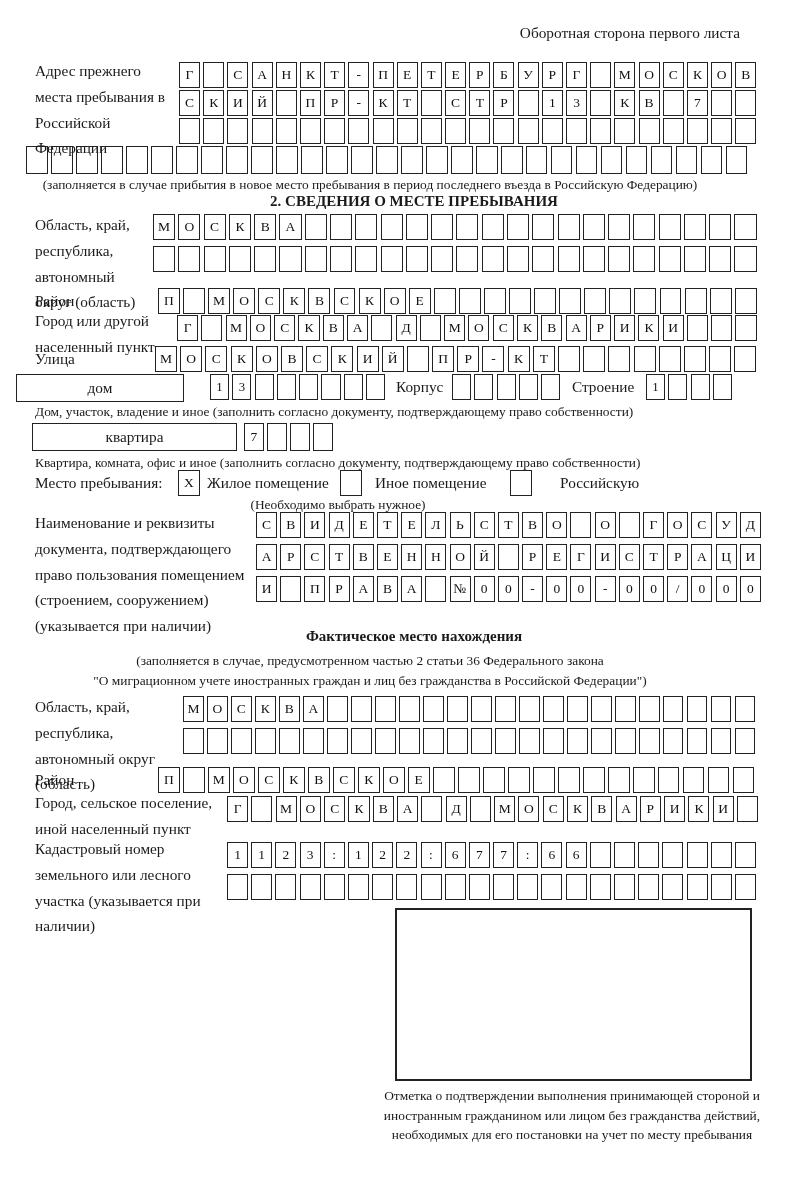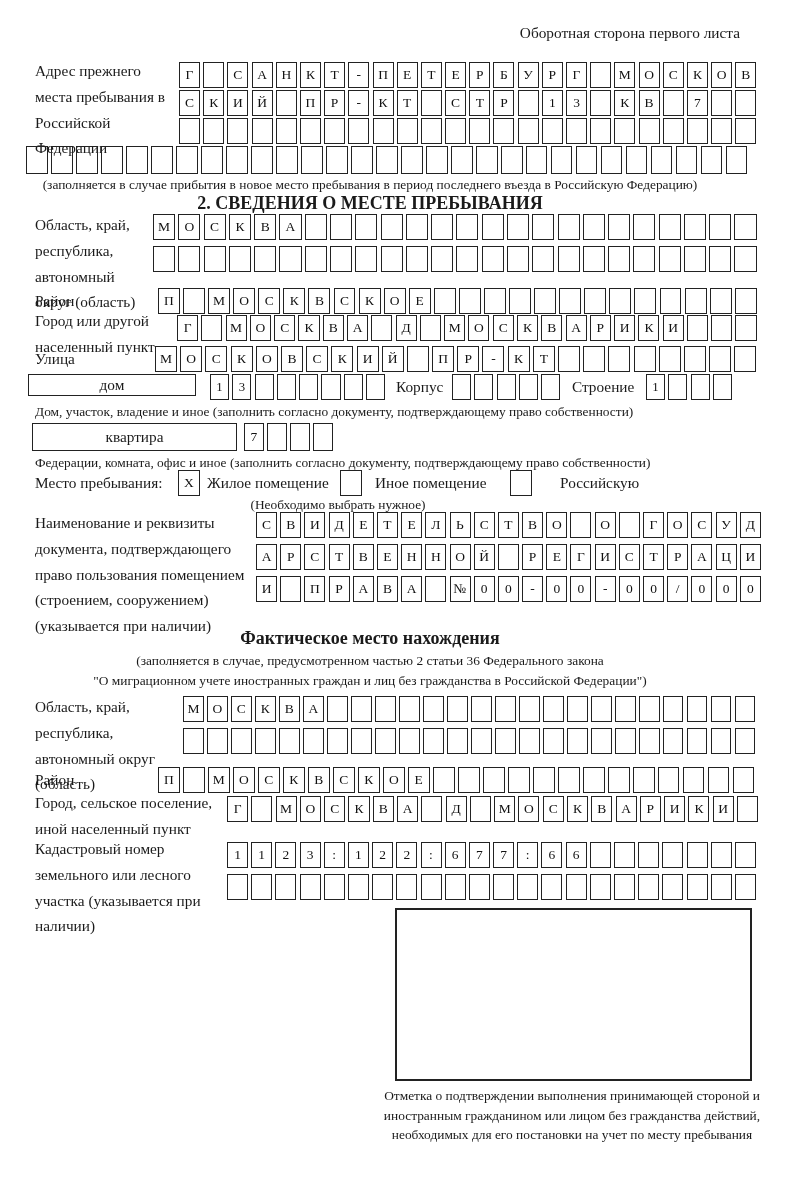--- a/index.html
+++ b/index.html
@@ -6,21 +6,21 @@
   .page {
     position:relative; width:800px; height:1180px; background:#fff;
     color:#1a1a1a; font-family:"Liberation Serif","DejaVu Serif",serif;
     overflow:hidden;
   }
   .abs { position:absolute; }
   .lbl { font-size:15.3px; line-height:25.8px; }
   .lbl-1l { font-size:15.3px; }
   .cap { font-size:13.4px; }
   .center { left:0; width:740px; text-align:center; }
-  .title { font-size:18px; font-weight:bold; }
+  .title { font-size:15px; font-weight:bold;padding-left:44px; }
   .note-r { top:24px; right:60px; font-size:15.3px; }
 
   .boxes { display:flex; align-items:flex-start; }
   .cell {
     flex:0 0 auto; box-sizing:border-box;
     width:calc(var(--p,25px) - 3.2px); height:var(--ch,26px);
     margin-right:3.2px; border:1.6px solid #222;
     display:flex; align-items:center; justify-content:center;
     font-size:var(--cf,13.5px); font-family:inherit; color:#111;
   }
@@ -297,21 +297,21 @@
       <span class="cell"></span>
       <span class="cell"></span>
       <span class="cell"></span>
       <span class="cell"></span>
       <span class="cell"></span>
       <span class="cell"></span>
       <span class="cell"></span>
       <span class="cell"></span>
     </div>
 
-  <div class="abs widebox" style="left:28px; top:374px; width:168px; height:22px">дом</div>
+  <div class="abs widebox" style="left:16px; top:374px; width:168px; height:28px">дом</div>
   <div class="abs boxes row-dom" style="left:210px; top:374px">
       <span class="cell">1</span>
       <span class="cell">3</span>
       <span class="cell"></span>
       <span class="cell"></span>
       <span class="cell"></span>
       <span class="cell"></span>
       <span class="cell"></span>
       <span class="cell"></span>
     </div>
@@ -332,21 +332,21 @@
     </div>
   <div class="abs widebox" style="left:32px; top:423px; width:205px; height:28px">квартира</div>
 
   <div class="abs cap" style="left:35px; top:404px">Дом, участок, владение и иное (заполнить согласно документу, подтверждающему право собственности)</div>
   <div class="abs boxes row-kv" style="left:244px; top:423px">
       <span class="cell">7</span>
       <span class="cell"></span>
       <span class="cell"></span>
       <span class="cell"></span>
     </div>
-  <div class="abs cap" style="left:35px; top:455px">Федерации, комната, офис и иное (заполнить согласно документу, подтверждающему право собственности)</div>
+  <div class="abs cap" style="left:35px; top:455px">Квартира, комната, офис и иное (заполнить согласно документу, подтверждающему право собственности)</div>
 
   <div class="abs lbl-1l" style="left:35px; top:474px">Место пребывания:</div>
   <div class="abs boxes row-chk" style="left:178px; top:470px">
       <span class="cell">X</span>
     </div>
   <div class="abs lbl-1l" style="left:207px; top:474px">Жилое помещение</div>
   <div class="abs boxes row-chk" style="left:340px; top:470px">
       <span class="cell"></span>
     </div>
   <div class="abs lbl-1l" style="left:375px; top:474px">Иное помещение</div>

